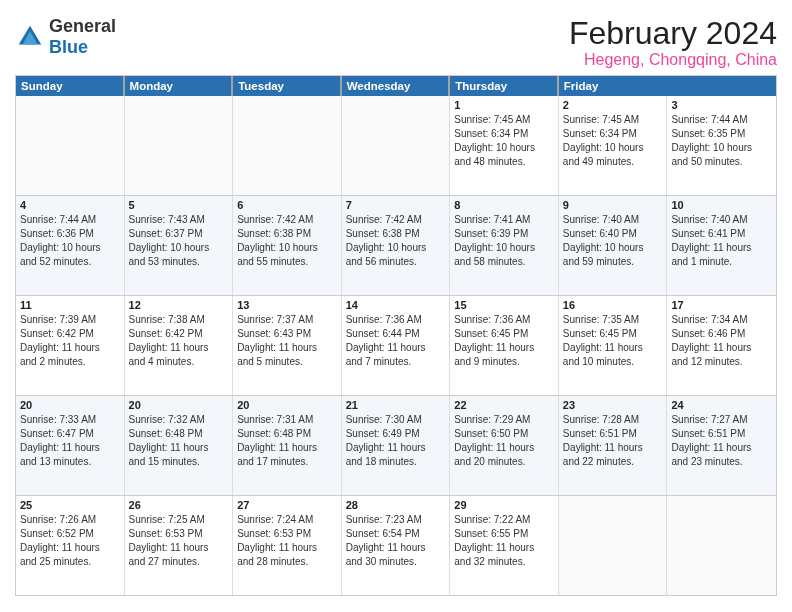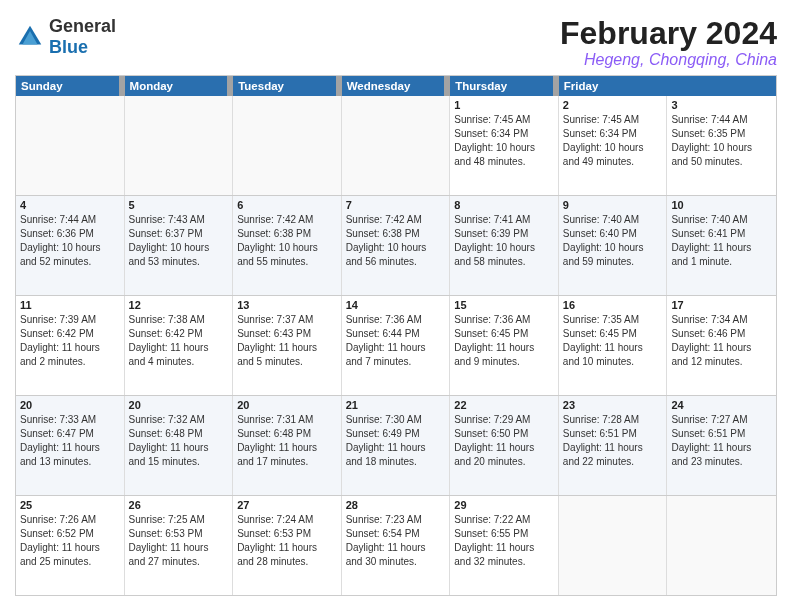--- a/index.html
+++ b/index.html
@@ -36,46 +36,45 @@
     .logo-text .blue { color: #1a6faf; }
     .logo-icon {
       width: 30px;
       height: 30px;
     }
     .title-block {
       text-align: right;
     }
     .main-title {
       font-size: 32px;
-      font-weight: bold;
+      font-weight: normal;
       color: #222;
       line-height: 1.1;
     }
     .subtitle {
       font-size: 16px;
-      color: #8b5cf6;
-      font-style: italic;
+      color: #ec4899;
     }
     .calendar {
       flex: 1;
       display: flex;
       flex-direction: column;
       border: 1px solid #ccc;
     }
     .cal-header {
       display: grid;
       grid-template-columns: repeat(7, 1fr);
       background: #2a6faf;
     }
     .cal-header-cell {
       color: #fff;
       font-size: 11.5px;
       font-weight: bold;
       padding: 4px 5px;
-      border-right: 6px solid #a3a3a3;
+      border-right: 2px solid #a3a3a3;
       text-align: left;
     }
     .cal-header-cell:last-child { border-right: none; }
     .cal-body {
       display: flex;
       flex-direction: column;
       flex: 1;
     }
     .cal-row {
       display: grid;

